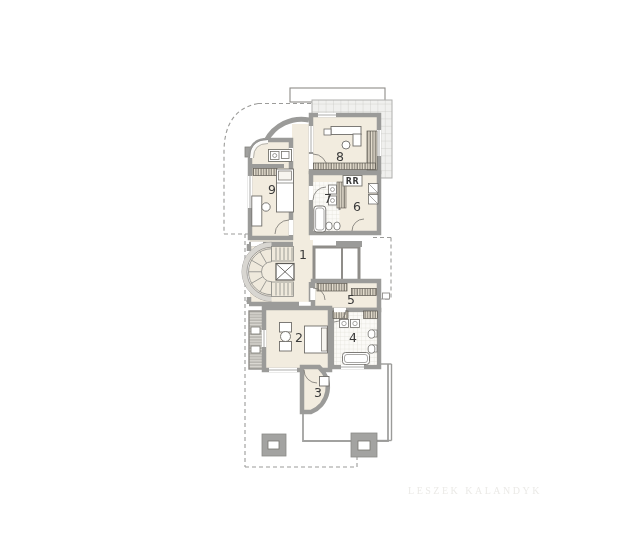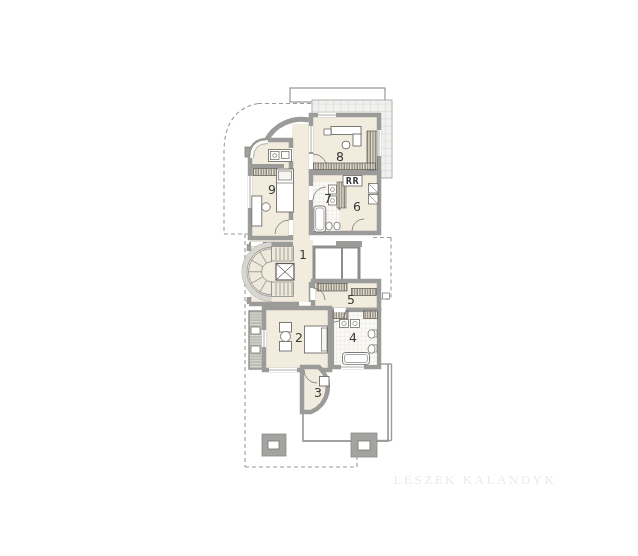--- a/index.html
+++ b/index.html
@@ -4,22 +4,22 @@
 <style>
   html,body{margin:0;padding:0;background:#fff;}
   #stage{position:relative;width:638px;height:556px;background:#ffffff;overflow:hidden;
          font-family:"DejaVu Sans",sans-serif;}
   #plan{position:absolute;left:0;top:0;}
   .room-label{font-family:"DejaVu Sans",sans-serif;font-size:12.5px;fill:#3a3a3a;}
   .rr-label{font-family:"DejaVu Sans",sans-serif;font-size:8px;font-weight:bold;fill:#3a3a3a;letter-spacing:.5px;}
   #watermark{position:absolute;left:385px;top:472px;width:180px;text-align:center;
              color:#e7e6e3;user-select:none;}
   #watermark .wm1{font-family:"DejaVu Serif",serif;font-style:italic;font-size:15px;color:#e9e8e5;}
-  #watermark .wm2{font-family:"Liberation Serif",serif;font-size:13px;letter-spacing:2.5px;
-                  margin-top:0;color:#ebeae7;}
+  #watermark .wm2{font-family:"Liberation Serif",serif;font-size:10px;letter-spacing:2.5px;
+                  margin-top:13px;color:#ebeae7;}
 </style>
 </head>
 <body>
 
 <div id="stage">
 <svg id="plan" width="638" height="556" viewBox="0 0 638 556" xmlns="http://www.w3.org/2000/svg">
   <defs>
     <pattern id="hv" width="2.6" height="4" patternUnits="userSpaceOnUse">
       <rect width="2.6" height="4" fill="#ece5d6"></rect>
       <line x1="1" y1="0" x2="1" y2="4" stroke="#5a564f" stroke-width="0.9"></line>

